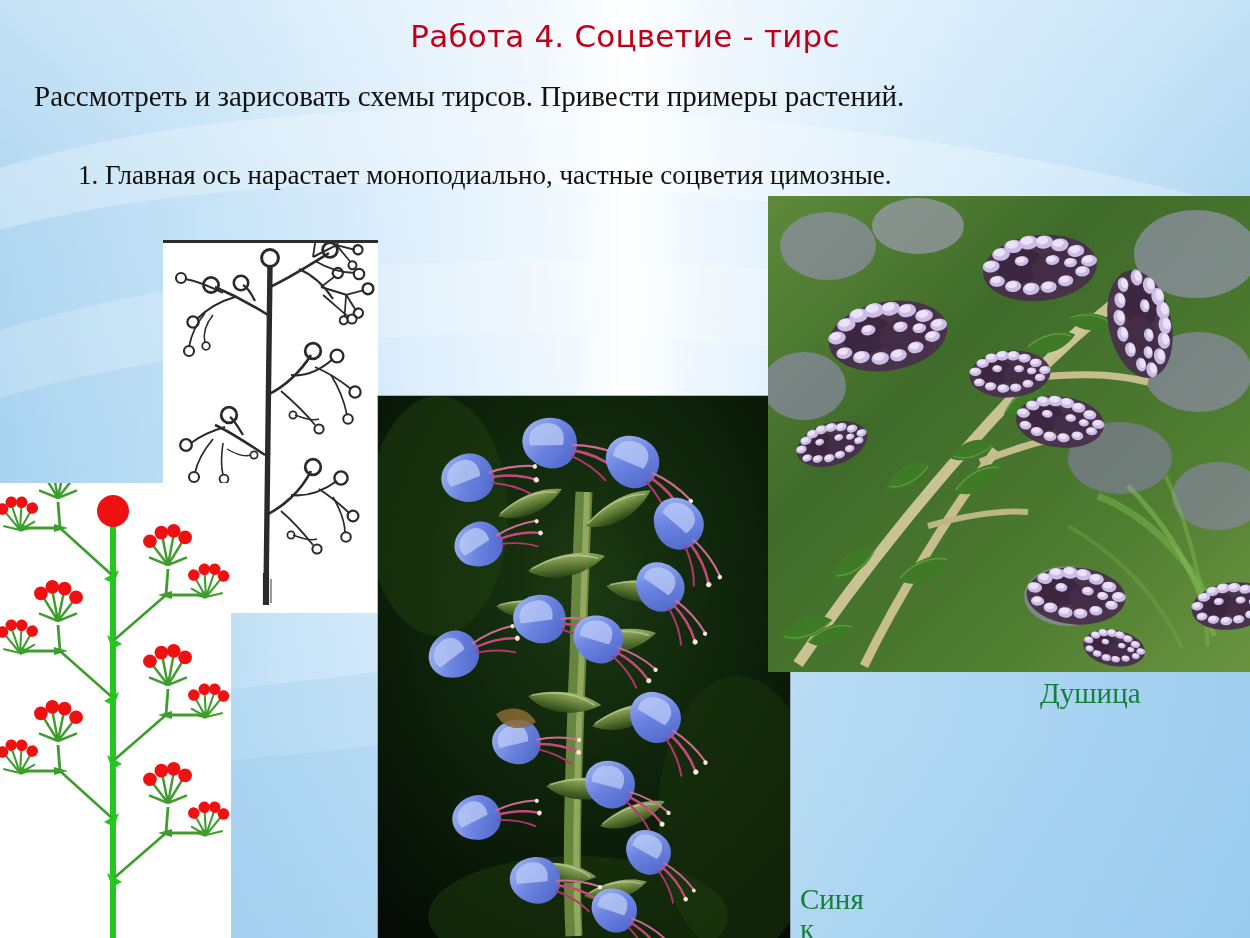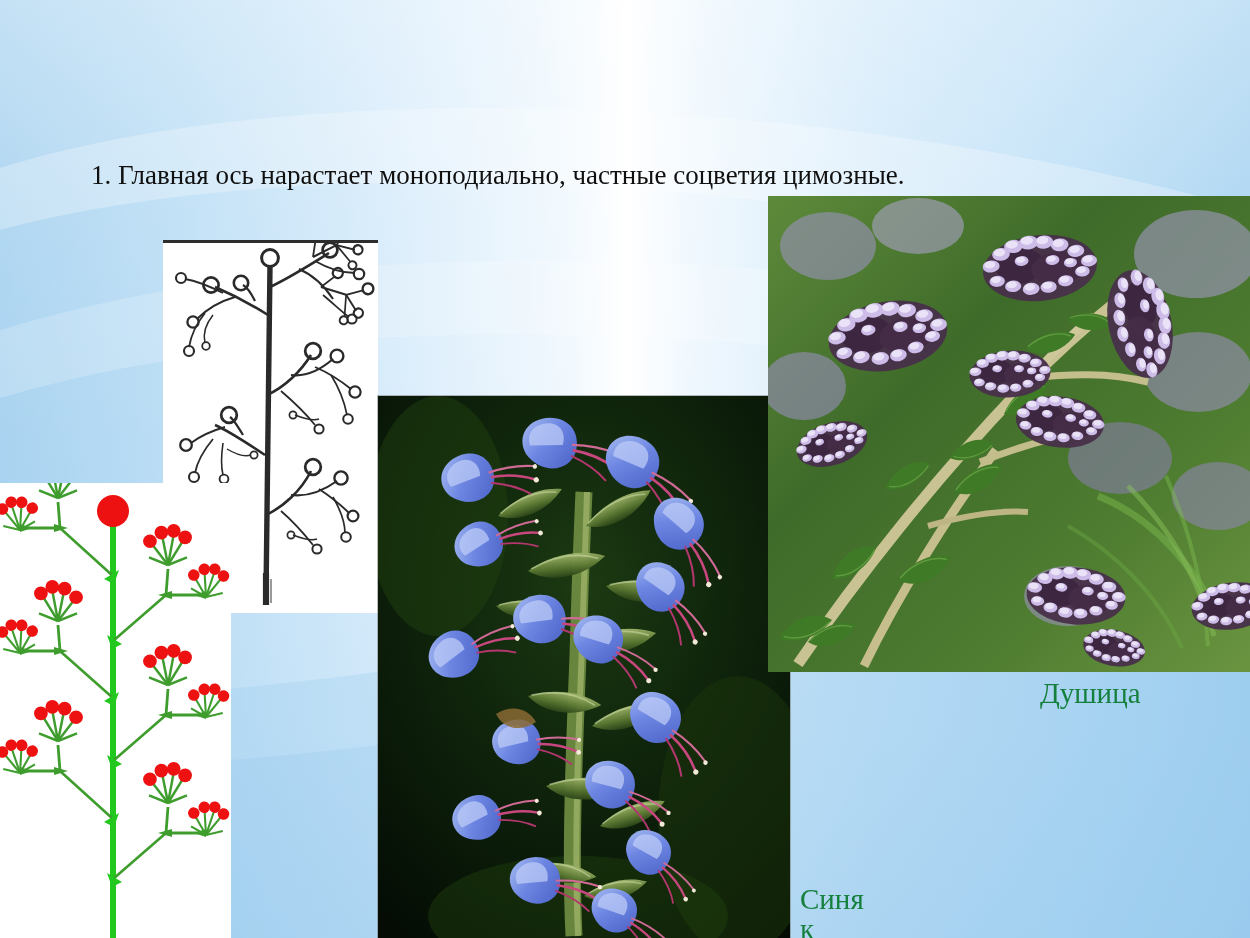--- a/index.html
+++ b/index.html
@@ -45,21 +45,21 @@
     font-size:31px;font-weight:400;
     color:#c00018;
     letter-spacing:.2px;
     white-space:nowrap;
   }
   .subtitle{
     position:absolute;left:34px;top:80px;
     font-size:29px;color:#101010;white-space:nowrap;
   }
   .para1{
-    position:absolute;left:91px;top:155px;width:920px;
+    position:absolute;left:78px;top:155px;width:920px;
     font-size:27px;color:#101010;line-height:1.55;
   }
   .caption{
     position:absolute;font-size:29px;color:#15803d;line-height:1.05;
   }
   .cap-dushica{left:1040px;top:678px;}
   .cap-sinyak{left:800px;top:884px;}
   .cap-sinyak .l2{display:block;}
   
   .frame{position:absolute;overflow:hidden;}
@@ -90,20 +90,22 @@
   <div class="bg-base"></div>
   <div class="bg-vert"></div>
 
   <svg class="swoosh" viewBox="0 0 1250 938" preserveAspectRatio="none">
     <path d="M0,230 C300,150 820,168 1250,300 L1250,210 C830,92 300,74 0,168 Z" fill="#ffffff" opacity="0.28"></path>
     <path d="M0,398 C330,300 840,318 1250,430 L1250,352 C840,240 330,228 0,330 Z" fill="#ffffff" opacity="0.20"></path>
     <path d="M0,700 C360,700 880,600 1250,452 L1250,938 L0,938 Z" fill="#9ccdee" opacity="0.30"></path>
     <path d="M0,770 C400,770 900,672 1250,524 L1250,938 L0,938 Z" fill="#8fc6ec" opacity="0.22"></path>
   </svg>
 
+  <div class="title">Работа 4. Соцветие - тирс</div>
+  <div class="subtitle">Рассмотреть и  зарисовать схемы тирсов. Привести примеры растений.</div>
   <div class="para1">1. Главная ось нарастает моноподиально, частные соцветия цимозные.</div>
 
   <div class="frame frame-draw">
     <svg width="215" height="370" viewBox="0 0 215 370">
       <defs>
         <g id="cymule">
 
           <path d="M0,0 L26,-4" stroke="#2a2a2a" stroke-width="2.1" fill="none"></path>
           <path d="M26,-4 L40,-16" stroke="#2a2a2a" stroke-width="1.9" fill="none"></path>
           <path d="M26,-4 L42,6" stroke="#2a2a2a" stroke-width="1.9" fill="none"></path>

